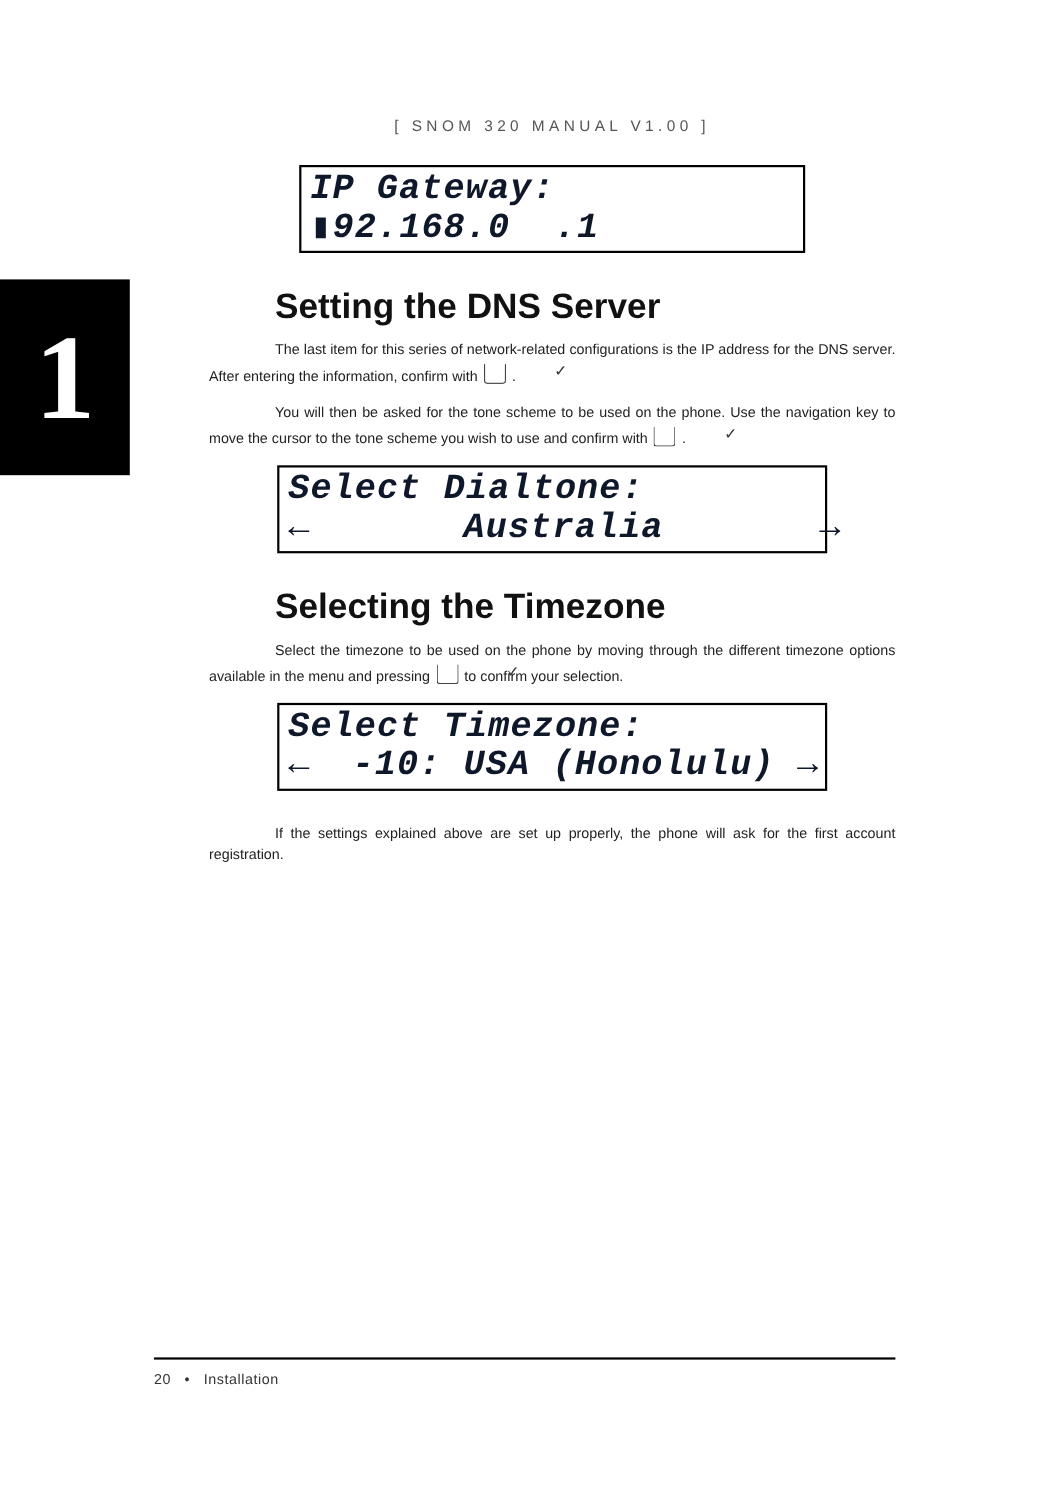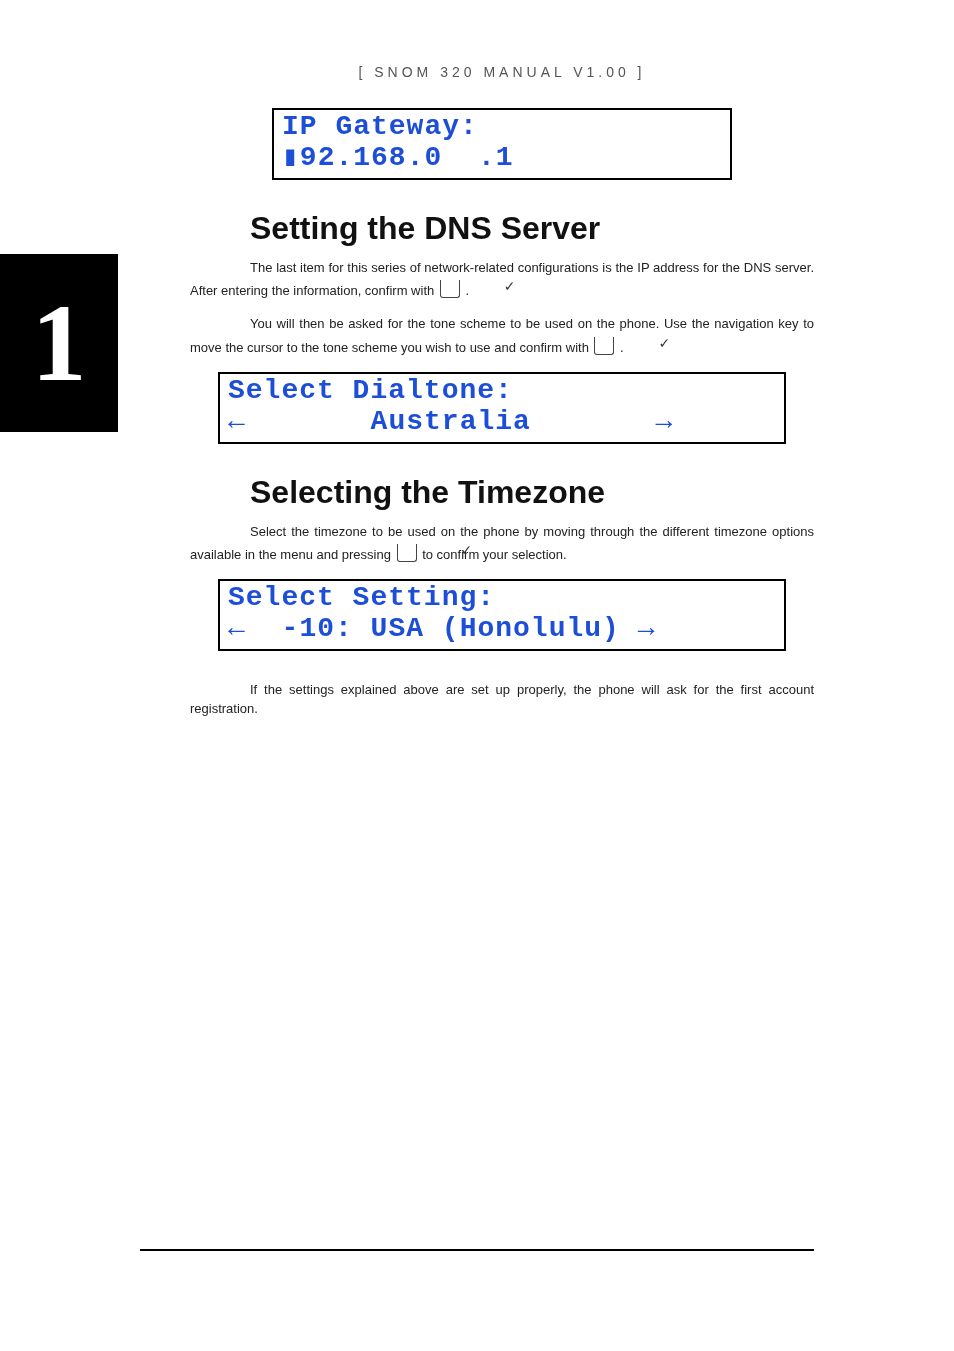--- a/index.html
+++ b/index.html
@@ -6,21 +6,21 @@
   html, body { width: 954px; height: 1351px; background: #fff; }
   body {
     font-family: Verdana, Geneva, sans-serif;
     color: #222;
     position: relative;
   }
   .page {
     width: 954px;
     height: 1351px;
     position: relative;
-    padding: 64px 140px 0 190px;
+    padding: 106px 140px 0 190px;
   }
   .header-line {
     text-align: center;
     letter-spacing: 4px;
     font-size: 14px;
     color: #555;
     margin-bottom: 28px;
     font-variant: small-caps;
   }
   .header-line .hdr-seg { letter-spacing: 4px; }
@@ -34,32 +34,33 @@
     color: #fff;
     display: flex;
     align-items: center;
     justify-content: center;
     font-family: Georgia, 'Times New Roman', serif;
     font-weight: bold;
     font-size: 110px;
   }
   .lcd {
     font-family: 'Courier New', monospace;
-    font-size: 28px;
+    font-size: 32px;
     line-height: 1.1;
     border: 2.5px solid #000;
     padding: 2px 8px 4px 8px;
     margin: 10px auto 30px auto;
     width: 460px;
     white-space: pre;
     letter-spacing: 1px;
     font-weight: bold;
-    color: #1d4ed8;
+    color: #0f172a;
+    font-style: italic;
   }
-  .lcd-wide { width: 568px; }
+  .lcd-wide { width: 500px; }
   h2.section {
     font-size: 32px;
     font-weight: bold;
     margin: 18px 0 12px 60px;
     color: #111;
   }
   p.body {
     font-size: 13px;
     line-height: 1.45;
     text-align: justify;
@@ -131,22 +132,27 @@
   </p>
 
   <div class="lcd lcd-wide"><span>Select Dialtone:</span>
 <span class="arrow-cell">←</span><span>       Australia       </span><span class="arrow-cell">→</span></div>
 
   <h2 class="section">Selecting the Timezone</h2>
   <p class="body">
     <span>Select the timezone to be used on the phone by moving through the different timezone options available in the menu and pressing </span><span class="ok-icon"></span><span> to confirm your selection.</span>
   </p>
 
-  <div class="lcd lcd-wide"><span>Select Setting:</span>
+  <div class="lcd lcd-wide"><span>Select Timezone:</span>
 <span class="arrow-cell">←</span><span>  -10: USA (Honolulu) </span><span class="arrow-cell">→</span></div>
 
   <p class="body" style="margin-top:26px;">If the settings explained above are set up properly, the phone will ask for the first account registration.</p>
 
   <div class="footer">
     <hr class="footer-rule">
+    <div class="footer-text">
+      <span>20</span>
+      &nbsp;&nbsp;<span>•</span>&nbsp;&nbsp;
+      <span>Installation</span>
+    </div>
   </div>
 
 </div>
 
 </body></html>

